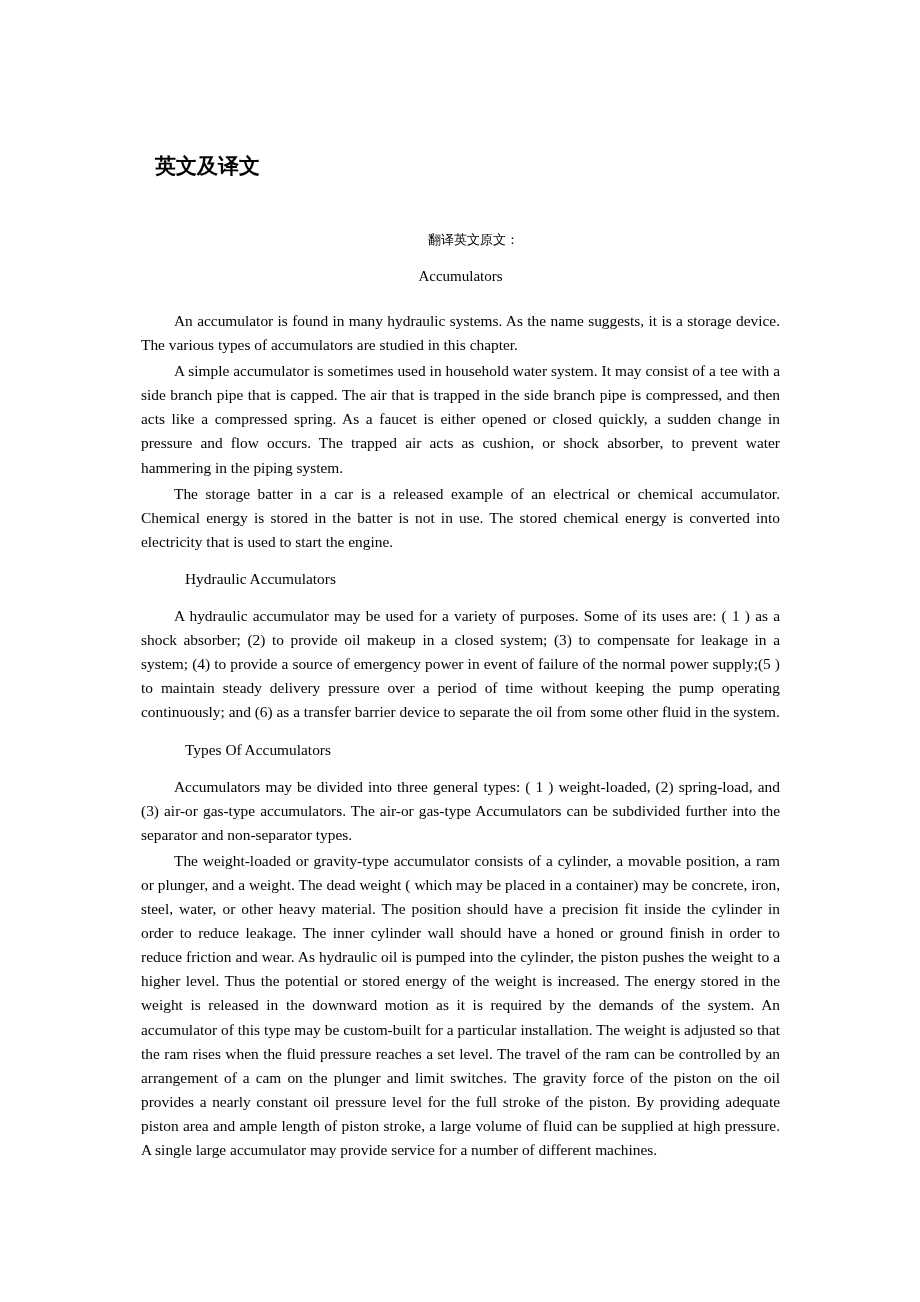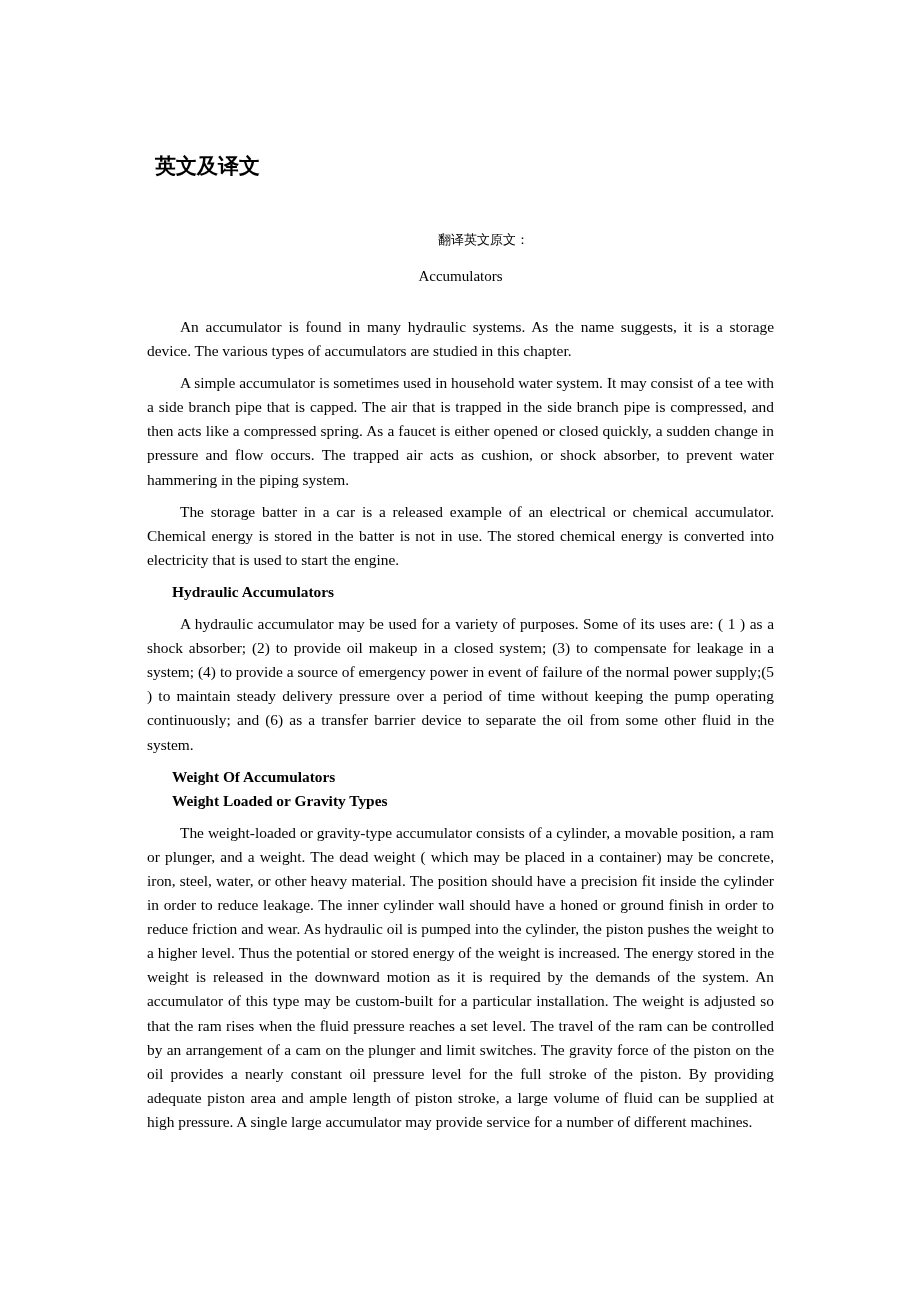--- a/index.html
+++ b/index.html
@@ -26,21 +26,21 @@
       top: 152px;
       font-family: "DejaVu Sans", sans-serif;
       font-weight: bold;
       font-size: 21px;
       letter-spacing: 0px;
       white-space: nowrap;
       margin-left: 16px;
     }
     .subtitle-cn {
       position: absolute;
-      left: 14px;
+      left: 4px;
       width: 643px;
       top: 231px;
       text-align: center;
       font-family: "DejaVu Sans", sans-serif;
       font-size: 13px;
       padding-left: 18px;
       box-sizing: border-box;
     }
     .doc-title {
       position: absolute;
@@ -54,43 +54,43 @@
     .body-text {
       position: absolute;
       left: 0;
       top: 307px;
       width: 643px;
       font-family: "Liberation Serif", serif;
       font-size: 15.4px;
       line-height: 24.1px;
     }
     .body-text p {
-      margin: 8px;
+      margin: 2px;
       text-indent: 33px;
       text-align: justify;
     }
     .body-text h3 {
-      margin: 0;
+      margin: 13px;
       padding-left: 33px;
       font-size: 15.4px;
-      font-weight: bold;
+      font-weight: normal;
       line-height: 24.1px;
     }
   </style>
 </head>
 <body>
 
 <div class="page">
   <div class="section-title">英文及译文</div>
   <div class="subtitle-cn">翻译英文原文：</div>
   <div class="doc-title">Accumulators</div>
 
   <div class="body-text">
     <p>An accumulator is found in many hydraulic systems. As the name suggests, it is a storage device. The various types of accumulators are studied in this chapter.</p>
     <p>A simple accumulator is sometimes used in household water system. It may consist of a tee with a side branch pipe that is capped. The air that is trapped in the side branch pipe is compressed, and then acts like a compressed spring. As a faucet is either opened or closed quickly, a sudden change in pressure and flow occurs. The trapped air acts as cushion, or shock absorber, to prevent water hammering in the piping system.</p>
     <p>The storage batter in a car is a released example of an electrical or chemical accumulator. Chemical energy is stored in the batter is not in use. The stored chemical energy is converted into electricity that is used to start the engine.</p>
     <h3>Hydraulic Accumulators</h3>
     <p>A hydraulic accumulator may be used for a variety of purposes. Some of its uses are: ( 1 ) as a shock absorber; (2) to provide oil makeup in a closed system; (3) to compensate for leakage in a system; (4) to provide a source of emergency power in event of failure of the normal power supply;(5 ) to maintain steady delivery pressure over a period of time without keeping the pump operating continuously; and (6) as a transfer barrier device to separate the oil from some other fluid in the system.</p>
-    <h3>Weight Of Accumulators</h3>
-    <h3>Weight Loaded or Gravity Types</h3>
+    <h3>Types Of Accumulators</h3>
+    <p>Accumulators may be divided into three general types: ( 1 ) weight-loaded, (2) spring-load, and (3) air-or gas-type accumulators. The air-or gas-type Accumulators can be subdivided further into the separator and non-separator types.</p>
     <p>The weight-loaded or gravity-type accumulator consists of a cylinder, a movable position, a ram or plunger, and a weight. The dead weight ( which may be placed in a container) may be concrete, iron, steel, water, or other heavy material. The position should have a precision fit inside the cylinder in order to reduce leakage. The inner cylinder wall should have a honed or ground finish in order to reduce friction and wear. As hydraulic oil is pumped into the cylinder, the piston pushes the weight to a higher level. Thus the potential or stored energy of the weight is increased. The energy stored in the weight is released in the downward motion as it is required by the demands of the system. An accumulator of this type may be custom-built for a particular installation. The weight is adjusted so that the ram rises when the fluid pressure reaches a set level. The travel of the ram can be controlled by an arrangement of a cam on the plunger and limit switches. The gravity force of the piston on the oil provides a nearly constant oil pressure level for the full stroke of the piston. By providing adequate piston area and ample length of piston stroke, a large volume of fluid can be supplied at high pressure. A single large accumulator may provide service for a number of different machines.</p>
   </div>
 </div>
 
 </body></html>

